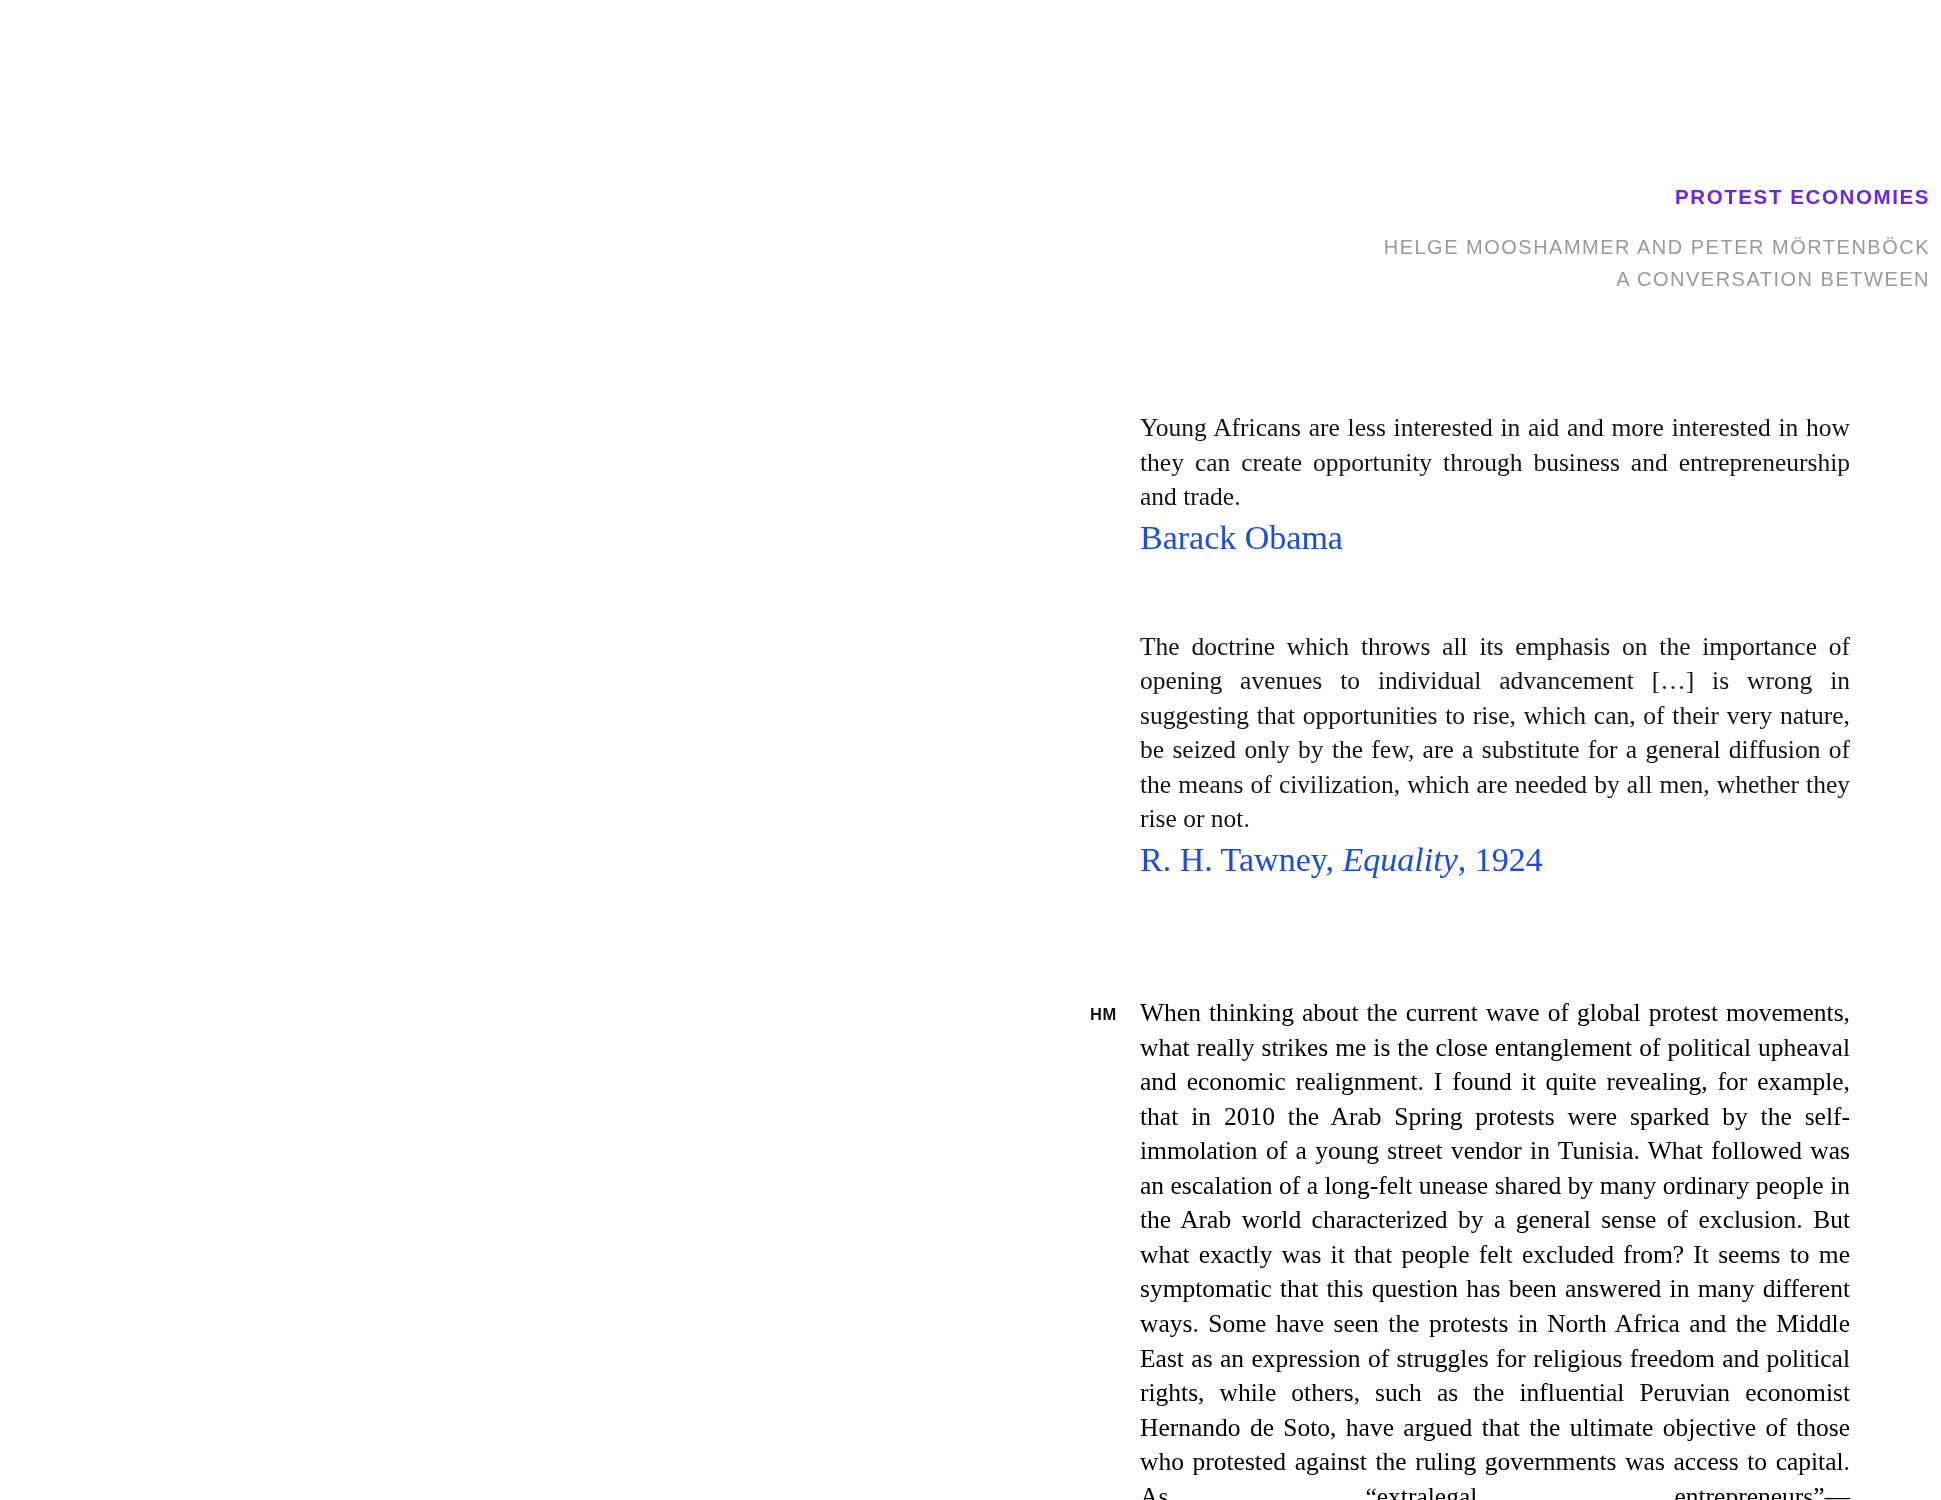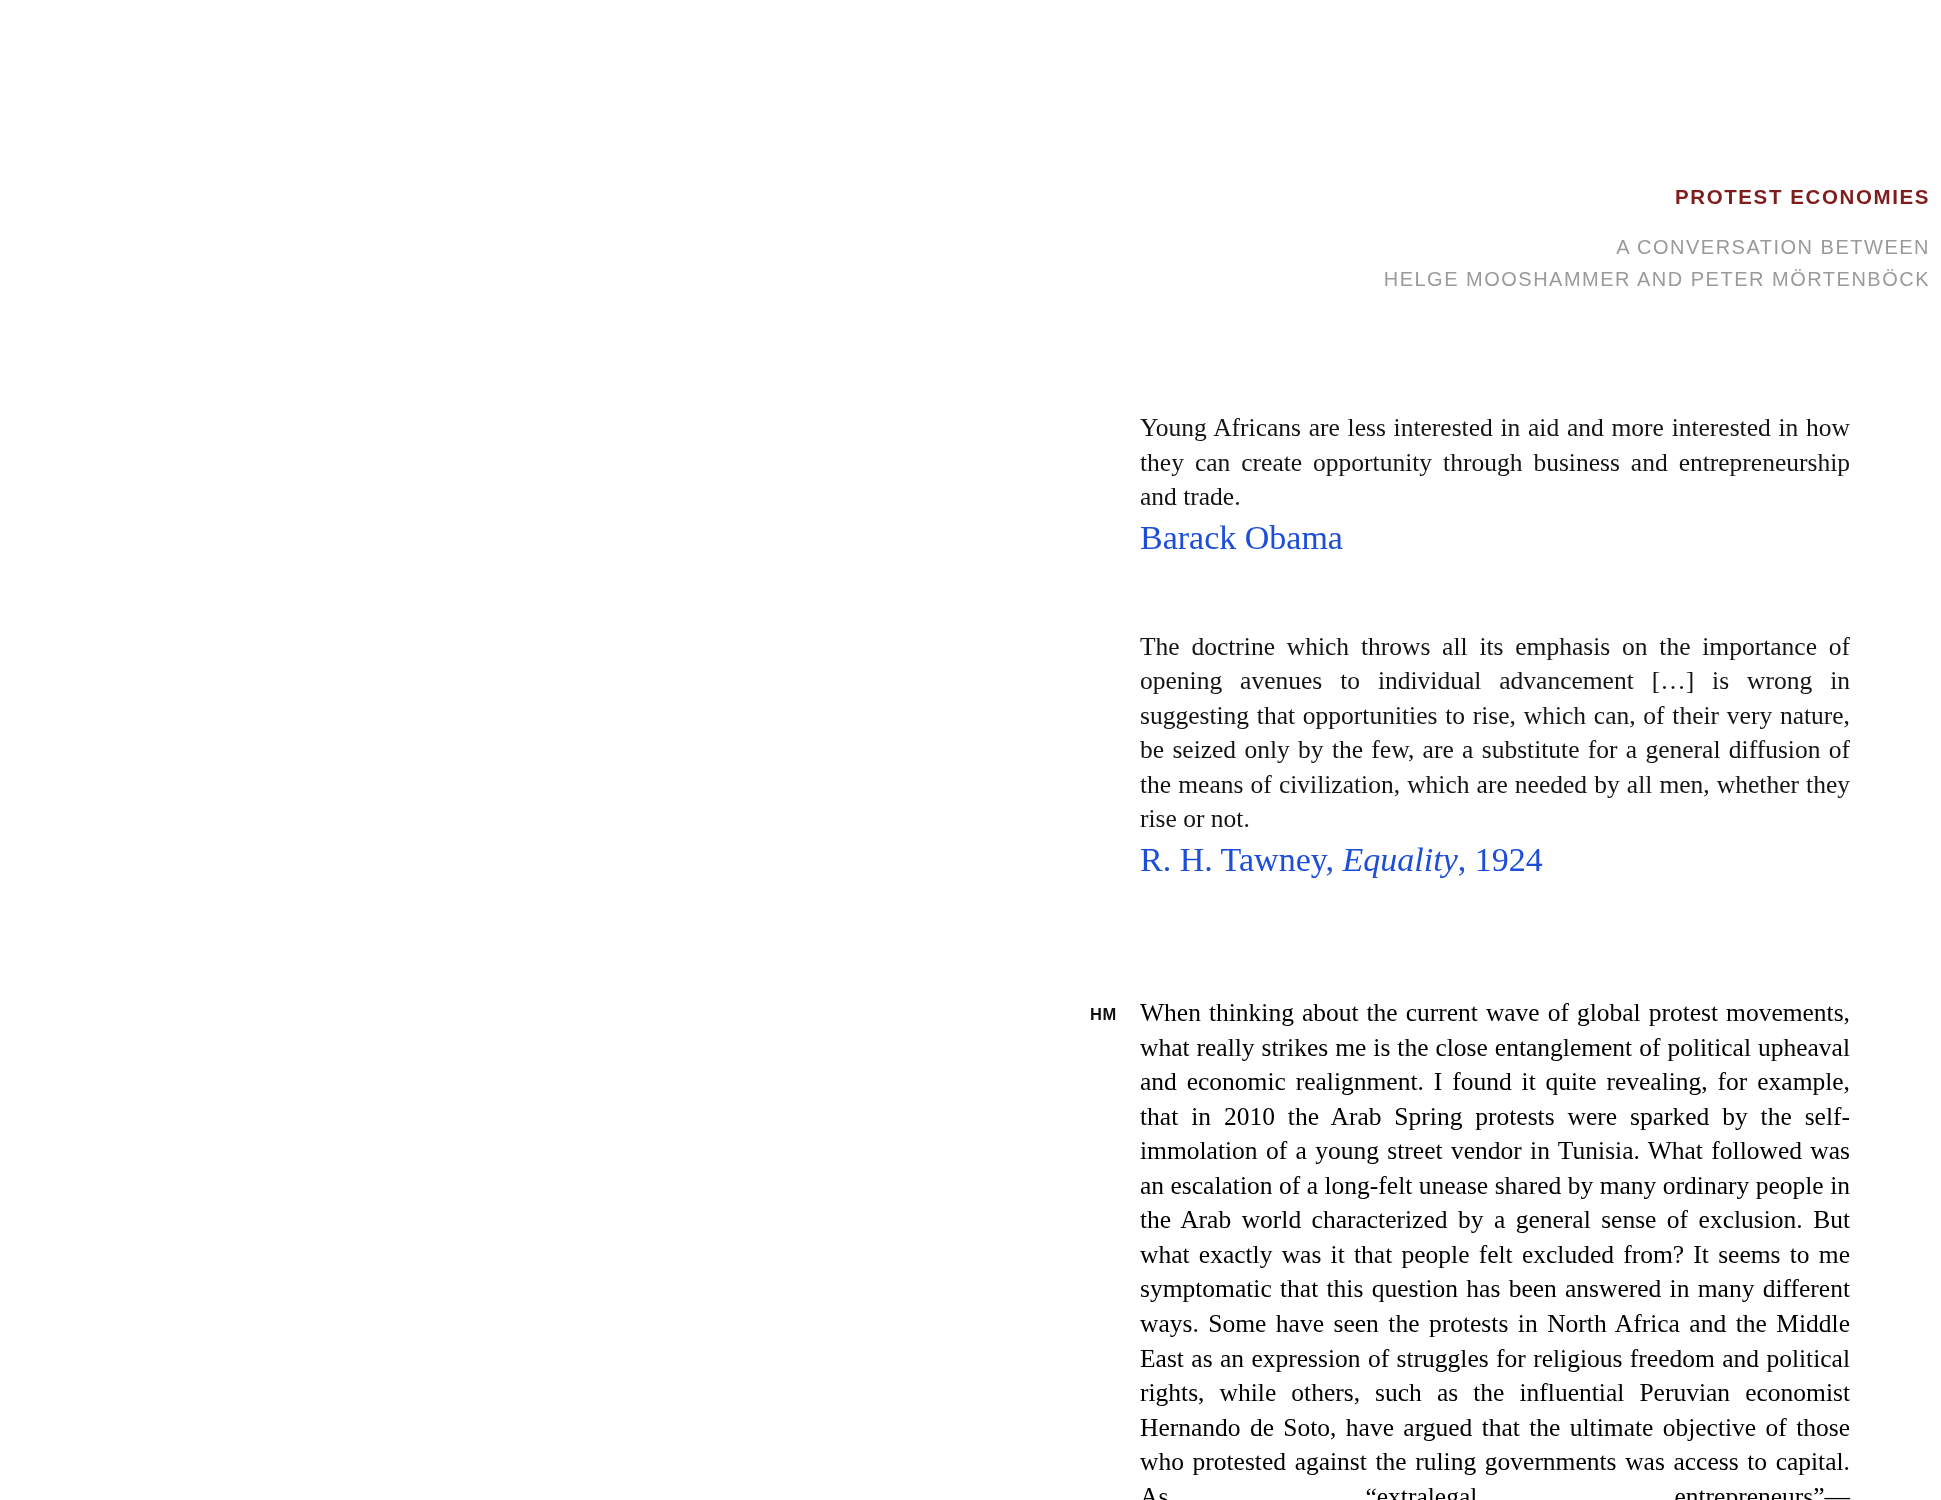--- a/index.html
+++ b/index.html
@@ -28,21 +28,21 @@
     left: 1140px;
     top: 185px;
     width: 790px;
     text-align: right;
   }
   .doc-title {
     font-family: "Liberation Sans", sans-serif;
     font-weight: bold;
     font-size: 20.5px;
     letter-spacing: 1.6px;
-    color: #7f1d1d;
+    color: #6d28d9;
     line-height: 1.2;
     margin: 0 0 21px 0;
   }
   .subtitle-line {
     font-family: "Liberation Sans", sans-serif;
     font-size: 20px;
     letter-spacing: 1.5px;
     color: #9a9a9a;
     line-height: 1.62;
     margin: 0;
@@ -106,22 +106,22 @@
     text-align-last: justify;
   }
 </style>
 </head>
 <body>
 
 <div class="page">
 
   <div class="header">
     <h1 class="doc-title">PROTEST ECONOMIES</h1>
+    <div class="subtitle-line">HELGE MOOSHAMMER AND PETER MÖRTENBÖCK</div>
     <div class="subtitle-line">A CONVERSATION BETWEEN</div>
-    <div class="subtitle-line">HELGE MOOSHAMMER AND PETER MÖRTENBÖCK</div>
   </div>
 
   <div class="content">
 
     <div class="epigraph">
       <p>Young Africans are less interested in aid and more interested in how they can create opportunity through business and entrepreneurship and trade.</p>
       <p class="attribution">Barack Obama</p>
     </div>
 
     <div class="epigraph second">

